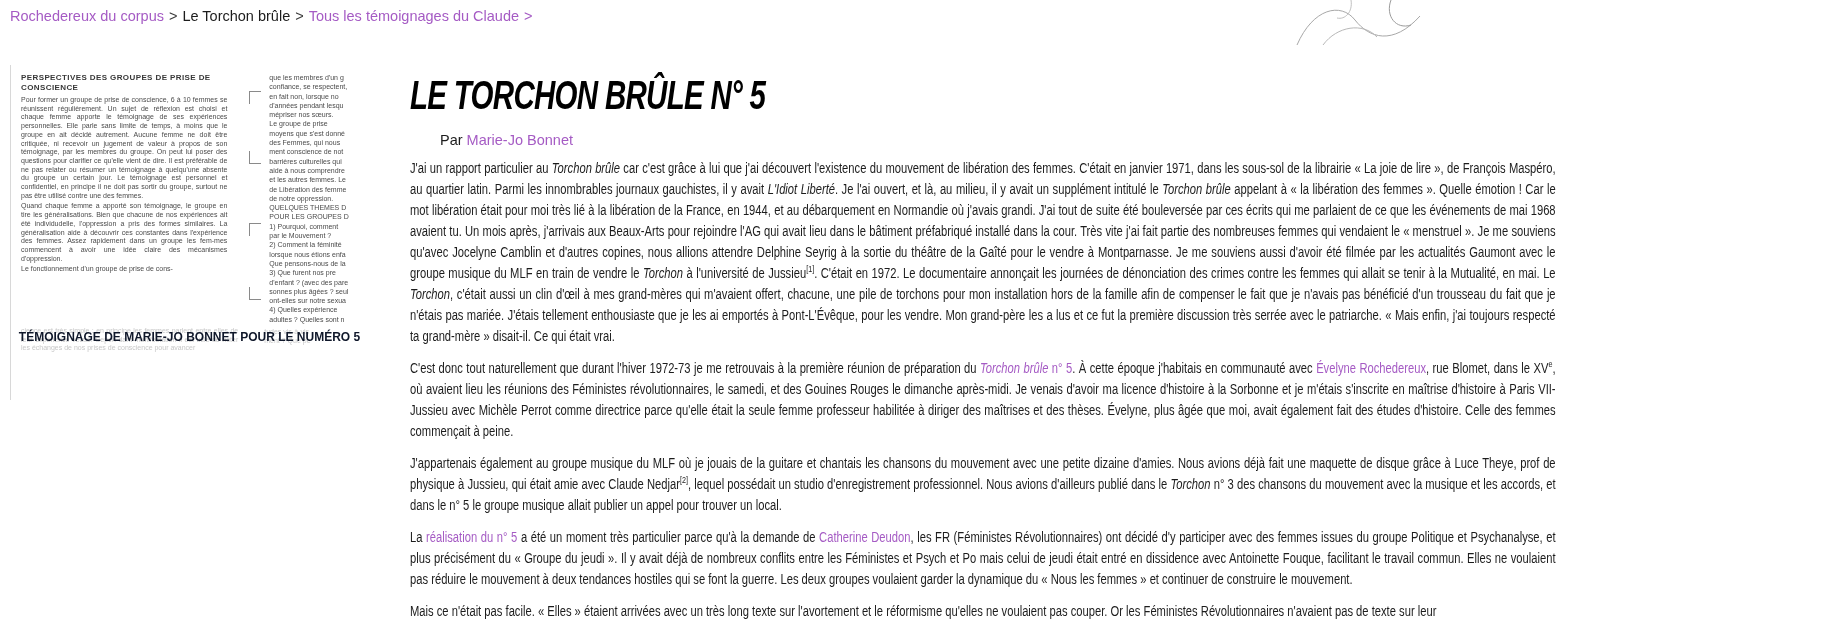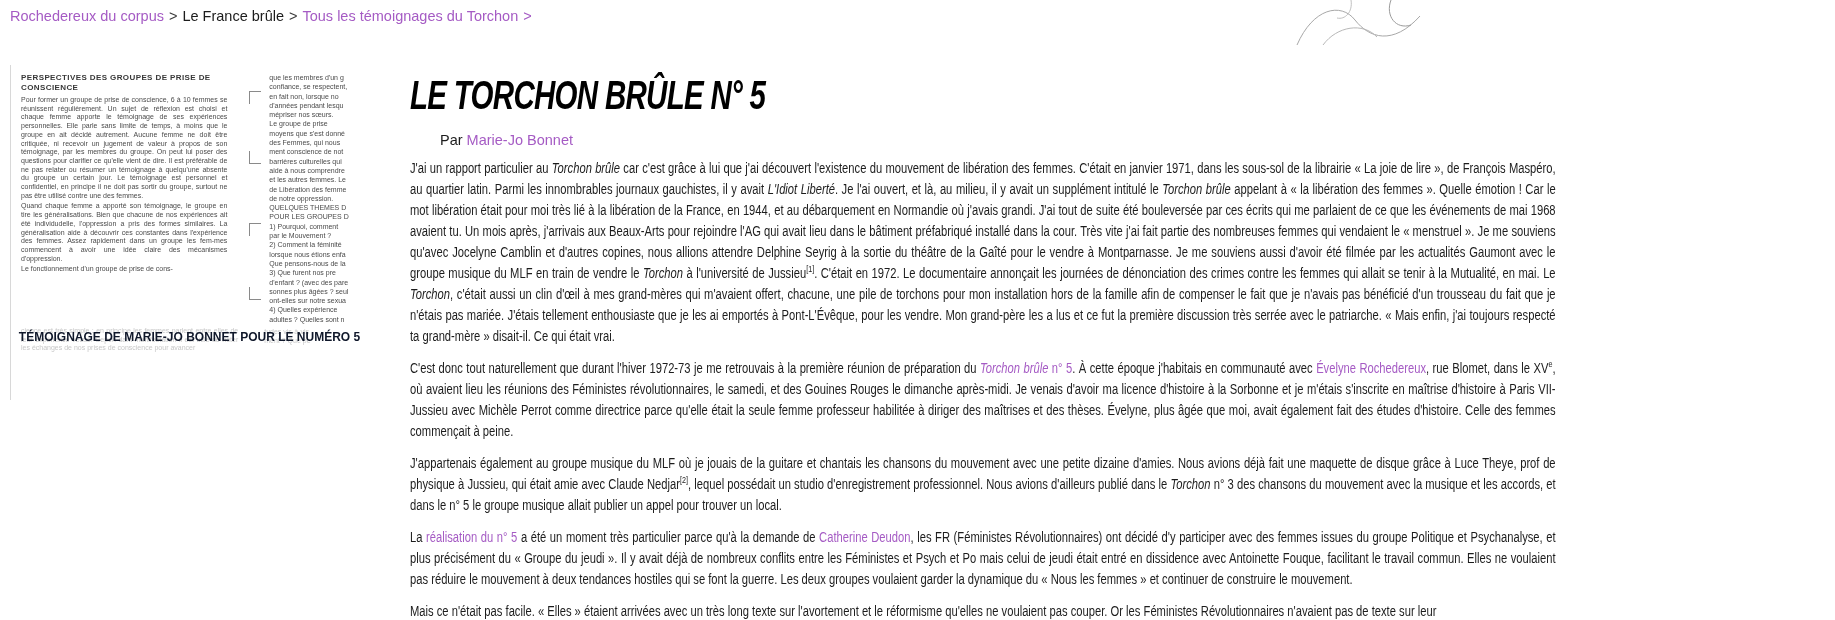--- a/index.html
+++ b/index.html
@@ -43,21 +43,21 @@
   .paras{width:1432px;transform:scaleX(.8);transform-origin:left top;margin-top:10px;}
   .paras p{font-size:14px;line-height:21px;text-align:justify;margin:0 0 11px;color:#1c1c1c;}
   .paras i{font-style:italic;}
   .paras sup{font-size:9px;line-height:0;}
   .paras a.it{font-style:italic;}
 </style>
 </head>
 <body>
 
 <nav class="breadcrumb">
-  <a>Rochedereux du corpus</a><span class="sep">&gt;</span><span class="current">Le France brûle</span><span class="sep">&gt;</span><a>Tous les témoignages du Torchon</a><span class="sep trail">&gt;</span>
+  <a>Rochedereux du corpus</a><span class="sep">&gt;</span><span class="current">Le Torchon brûle</span><span class="sep">&gt;</span><a>Tous les témoignages du Claude</a><span class="sep trail">&gt;</span>
 </nav>
 
 <svg class="sketch" viewBox="0 0 132 46">
   <path d="M4 45 C 20 8, 48 2, 62 20 S 100 46, 127 16" stroke="#a8a8a8" stroke-width="1" fill="none"></path>
   <path d="M30 45 C 44 26, 70 22, 84 37" stroke="#b8b8b8" stroke-width="1" fill="none"></path>
   <path d="M98 0 C 92 16, 103 30, 118 25" stroke="#9b9b9b" stroke-width="1" fill="none"></path>
   <path d="M58 0 C 60 12, 52 20, 44 18" stroke="#c0c0c0" stroke-width="1" fill="none"></path>
 </svg>
 
 <figure class="figure">

